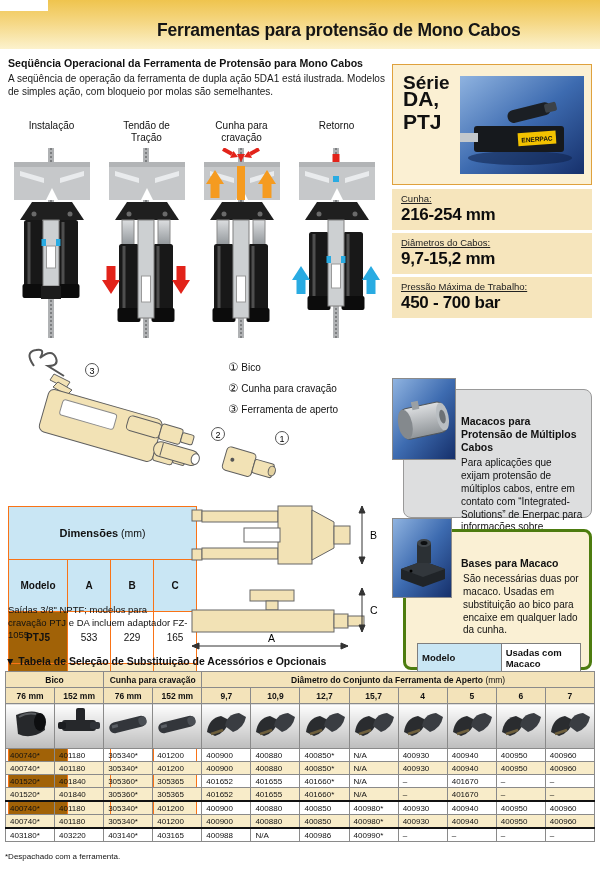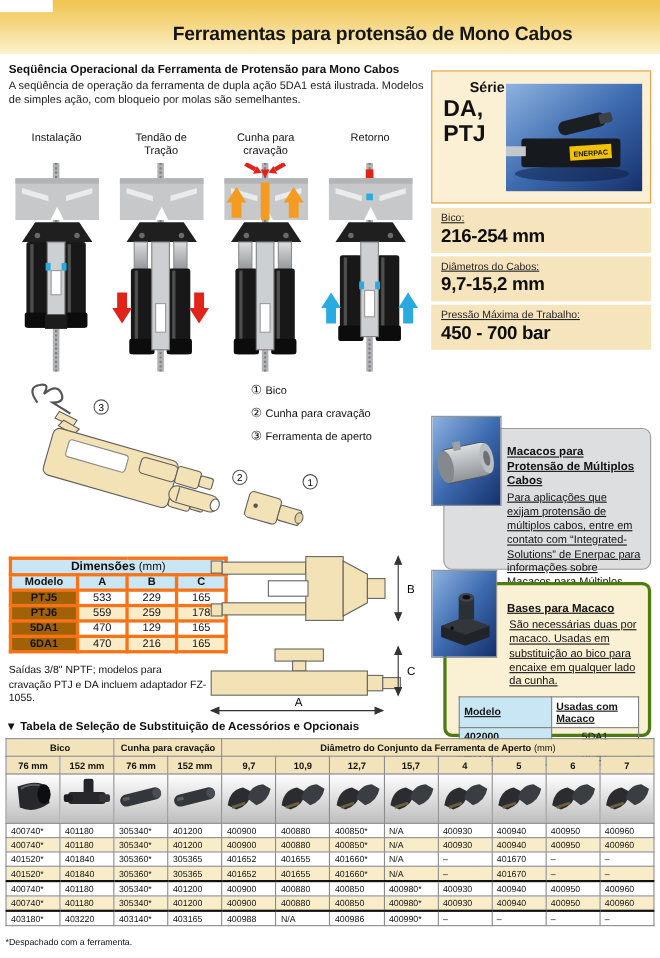--- a/index.html
+++ b/index.html
@@ -19,55 +19,55 @@
   .intro-body{font-size:10px;line-height:1.3;margin:0;color:#1a1a1a;}
 
   .steps{position:absolute;left:4px;top:120px;width:380px;display:flex;}
   .step-label{flex:1;text-align:center;font-size:10px;line-height:1.2;padding:0 8px;}
 
   .diagrams{position:absolute;left:4px;top:148px;width:380px;display:flex;}
   .diagram{flex:1;display:flex;justify-content:center;}
 
   
   .exploded{position:absolute;left:6px;top:342px;}
-  .legend{position:absolute;left:228px;top:347px;font-size:10px;}
+  .legend{position:absolute;left:228px;top:360px;font-size:10px;}
   .legend-row{margin-bottom:7px;}
   .legend-num{font-size:11.5px;margin-right:3px;}
 
   
   .dims-table{position:absolute;left:8px;top:506px;border-collapse:collapse;font-size:10px;}
-  .dims-table td,.dims-table th{border:3px solid #f97316;padding:0 4px;}
+  .dims-table td,.dims-table th{border:1px solid #f97316;padding:20px 4px;}
   .dims-title{background:#C9E6F4;text-align:center;font-size:10.5px;padding:3px 4px;}
   .dims-title b{font-size:11px;}
   .dims-table th{background:#C9E6F4;text-align:center;width:34px;}
   .dims-table th:first-child{width:50px;}
   .dims-model{background:#a16207;font-weight:bold;text-align:left;}
   .dims-table td{text-align:center;}
   tr.dims-alt td:not(.dims-model){background:#F8ECC9;}
   .dims-note{position:absolute;left:8px;top:604px;width:180px;font-size:9.5px;line-height:1.32;}
 
   .dim-drawing{position:absolute;left:186px;top:498px;}
 
   
   .series-box{position:absolute;left:392px;top:64px;width:200px;height:121px;background:#FBF0D3;
               border:1px solid #DFA13D;box-sizing:border-box;}
-  .series-label{position:absolute;left:10px;top:7px;font-size:13px;font-weight:bold;margin-left:24px;}
+  .series-label{position:absolute;left:10px;top:7px;font-size:19px;font-weight:bold;}
   .series-name{position:absolute;left:10px;top:23px;font-size:21px;font-weight:bold;line-height:1.08;}
   .series-photo{position:absolute;right:7px;top:11px;width:124px;height:98px;}
 
   .specs{position:absolute;left:392px;top:189px;width:200px;}
   .spec-box{background:#F6E5BC;margin-bottom:3px;padding:4px 9px 5px;box-sizing:border-box;}
   .spec-label{font-size:9.5px;text-decoration:underline;color:#222;}
   .spec-value{font-size:17px;font-weight:bold;letter-spacing:-0.3px;color:#0d0d0d;margin-top:1px;}
 
   .side-wrap{position:absolute;width:200px;}
   .macacos-wrap{left:392px;top:378px;height:140px;}
   .bases-wrap{left:392px;top:518px;height:152px;}
   .side-box{position:absolute;left:11px;top:11px;right:0;bottom:0;border-radius:8px;
-            box-sizing:border-box;padding:14px 8px 6px 9px;text-decoration:underline;}
+            box-sizing:border-box;padding:24px 8px 6px 9px;}
   .macacos-box{background:#DDDEDF;border:1px solid #999;}
   .bases-box{background:#FAF0D4;border:3px solid #4d7c0f;}
   .box-photo{position:absolute;left:0;top:0;z-index:2;border:1px solid #8a8a8a;}
   .float-spacer{float:left;width:48px;height:62px;}
   .box-title{font-weight:bold;font-size:10.5px;line-height:1.25;margin:1px 0 3px 0;}
   .box-body{font-size:10px;line-height:1.28;margin-left:48px;}
 
   .bases-table{border-collapse:collapse;font-size:9.5px;margin:6px 0 0 2px;clear:both;}
   .bases-table td,.bases-table th{border:1px solid #7e7e7e;padding:2.5px 4px;}
   .bases-th-model{background:#C9E6F4;text-align:left;width:86px;}
@@ -377,21 +377,21 @@
       <rect x="0" y="57" width="18" height="9" fill="#c3c8cc"></rect>
       <g transform="rotate(-4 76 63)">
         <rect x="58" y="56" width="38" height="13" fill="#f2c200"></rect>
         <text x="77" y="65.5" font-size="6.5" font-weight="bold" text-anchor="middle" fill="#111">ENERPAC</text>
       </g>
     </svg>
   </div>
 
   <div class="specs">
     <div class="spec-box">
-      <div class="spec-label">Bico:</div>
+      <div class="spec-label">Cunha:</div>
       <div class="spec-value">216-254 mm</div>
     </div>
     <div class="spec-box">
       <div class="spec-label">Diâmetros do Cabos:</div>
       <div class="spec-value">9,7-15,2 mm</div>
     </div>
     <div class="spec-box">
       <div class="spec-label">Pressão Máxima de Trabalho:</div>
       <div class="spec-value">450 - 700 bar</div>
     </div>

